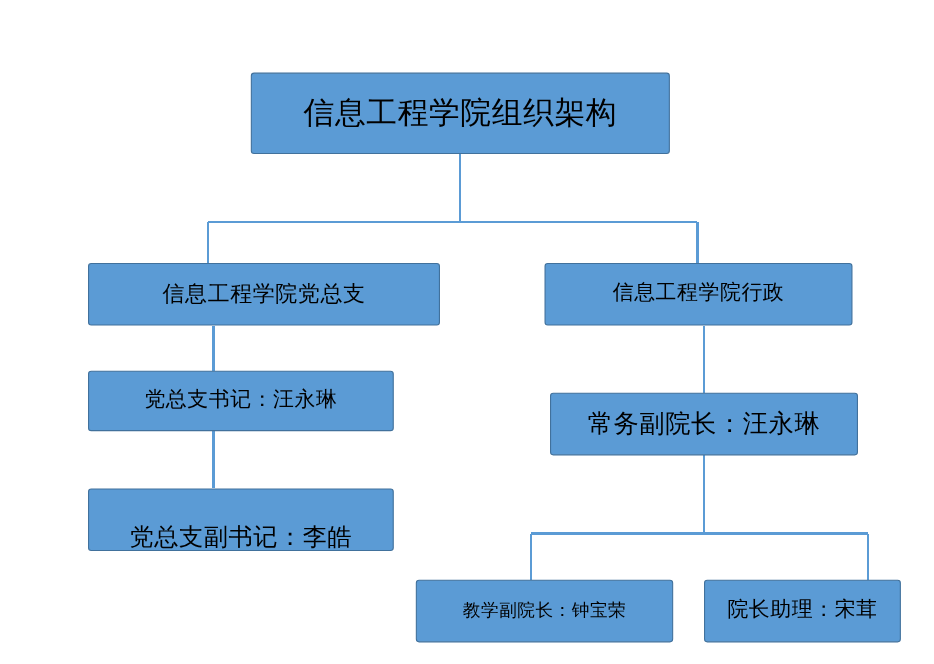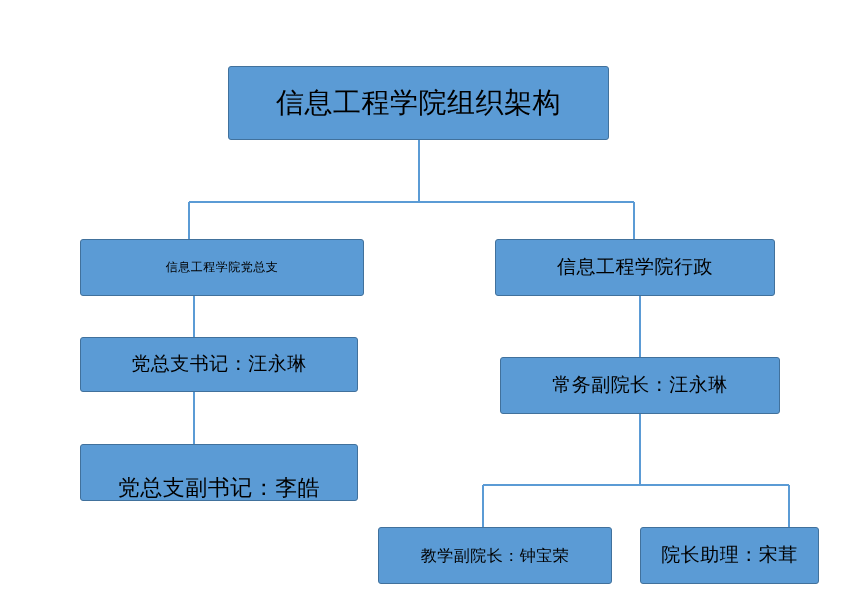--- a/index.html
+++ b/index.html
@@ -41,40 +41,40 @@
   .node-label {
     display: block;
     letter-spacing: 0.5px;
   }
   
   #node-root {
     left: 228px; top: 66px; width: 381px; height: 74px;
     font-size: 28px;
   }
   #node-party {
-    left: 80px; top: 239px; width: 284px; height: 57px;
-    font-size: 12px;
+    left: 80px; top: 239px; width: 320px; height: 57px;
+    font-size: 20px;
   }
   #node-party-sec {
     left: 80px; top: 337px; width: 278px; height: 55px;
     font-size: 19px;
   }
   #node-party-vice {
     left: 80px; top: 444px; width: 278px; height: 57px;
     font-size: 22px;
     align-items: flex-end;
   }
   #node-admin {
     left: 495px; top: 239px; width: 280px; height: 57px;
     font-size: 19px;
     text-align: right;
   }
   #node-exec-vice {
     left: 500px; top: 357px; width: 280px; height: 57px;
-    font-size: 19px;
+    font-size: 23px;
   }
   #node-teach-vice {
     left: 378px; top: 527px; width: 234px; height: 57px;
     font-size: 16px;
   }
   #node-assistant {
     left: 640px; top: 527px; width: 179px; height: 57px;
     font-size: 19px;
   }
 </style>

